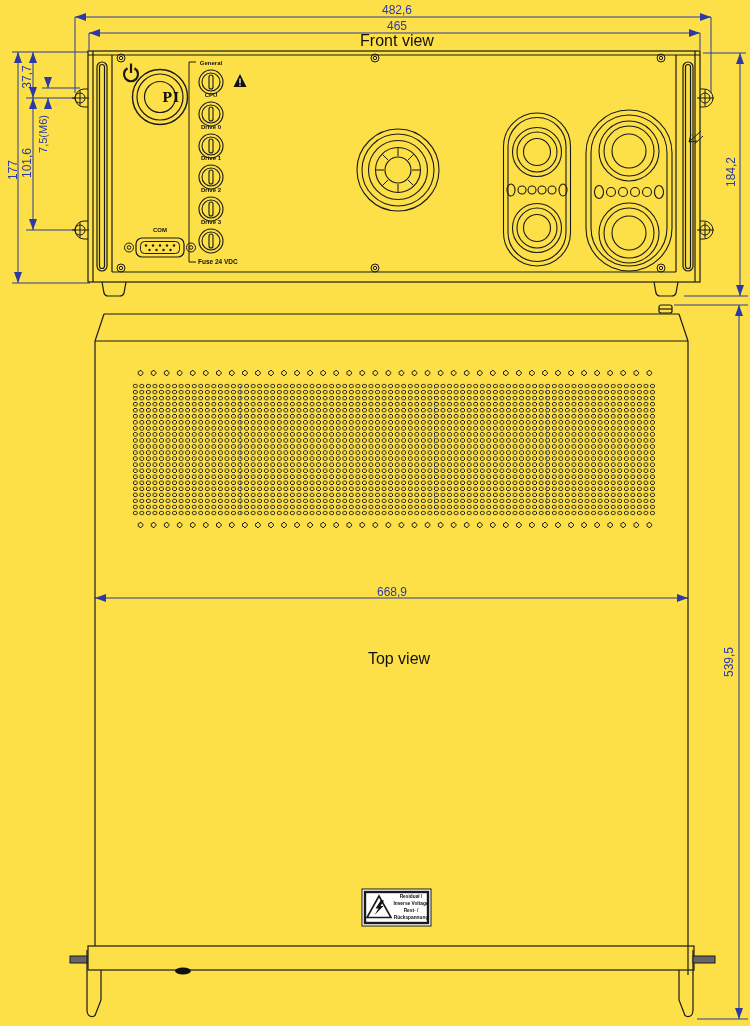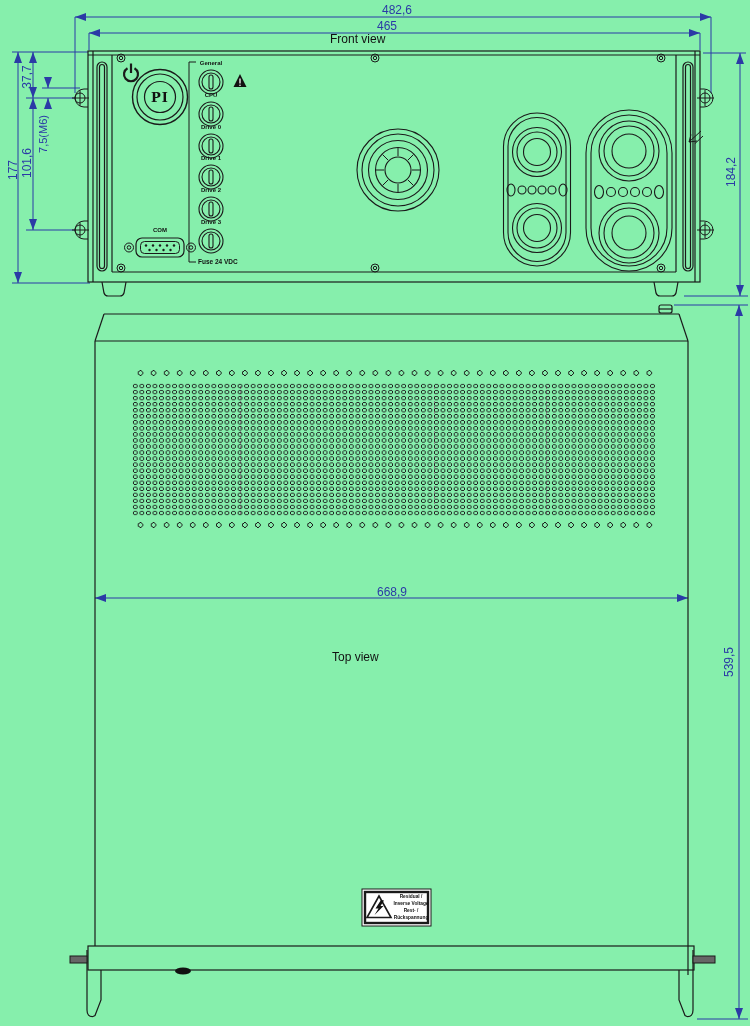--- a/index.html
+++ b/index.html
@@ -1,26 +1,26 @@
 <!DOCTYPE html>
 <html><head>
 <meta charset="utf-8">
 <style>
   html,body{margin:0;padding:0;background:#fff;}
-  #canvas{position:relative;width:750px;height:1026px;background:#86efac;overflow:hidden;
+  #canvas{position:relative;width:750px;height:1026px;background:#fde047;overflow:hidden;
           font-family:"Liberation Sans", sans-serif;}
   svg{position:absolute;left:0;top:0;}
   .txt{position:absolute;white-space:nowrap;}
   .dim{color:#2B3AA6;font-size:12px;text-align:center;}
   .dimv{transform:rotate(-90deg);transform-origin:center center;}
-  .vtitle{color:#111;font-size:12px;text-align:left;}
+  .vtitle{color:#111;font-size:16px;text-align:center;}
   .plabel{color:#111;font-size:6px;font-weight:bold;text-align:center;}
   .pfuse{color:#111;font-size:6.5px;font-weight:bold;text-align:left;}
   .pilogo{color:#111;font-family:"DejaVu Serif", serif;font-size:13px;font-weight:bold;
-          letter-spacing:1px;text-align:center;}
+          letter-spacing:1px;text-align:right;}
   .wtext{color:#111;font-size:4.8px;font-weight:bold;line-height:7px;text-align:center;}
   
   .grille-dense{position:absolute;left:132px;top:383px;width:524px;height:133px;
     background-image:radial-gradient(circle 2.4px at 3.27px 3.0px,
       rgba(0,0,0,0) 1.5px,#1a1a1a 1.6px,#1a1a1a 2.4px,rgba(0,0,0,0) 2.5px);
     background-size:6.55px 6.05px;}
   .grille-row{position:absolute;left:134px;width:522px;height:8px;
     background-image:radial-gradient(circle 2.7px at 6.5px 4px,
       rgba(0,0,0,0) 1.6px,#1a1a1a 1.7px,#1a1a1a 2.7px,rgba(0,0,0,0) 2.8px);
     background-size:13.05px 8px;}
@@ -292,21 +292,21 @@
   </svg>
 
   <div class="internal-line" style="left:240px"></div>
   <div class="internal-line" style="left:434px"></div>
   <div class="internal-line" style="left:546px"></div>
   <div class="grille-row grow-top"></div>
   <div class="grille-dense"></div>
   <div class="grille-row grow-bot"></div>
 
   <div class="txt dim" style="left:330px;top:3px;width:134px">482,6</div>
-  <div class="txt dim" style="left:320px;top:19px;width:134px">465</div>
+  <div class="txt dim" style="left:330px;top:19px;width:134px">465</div>
   <div class="txt vtitle" style="left:330px;top:32px;width:134px">Front view</div>
 
   <div class="txt dim dimv" style="left:-17px;top:163px;width:60px">177</div>
   <div class="txt dim dimv" style="left:-3px;top:70px;width:60px">37,7</div>
   <div class="txt dim dimv" style="left:-3px;top:156px;width:60px">101,6</div>
   <div class="txt dim dimv" style="left:8px;top:128px;width:70px;font-size:11px">7,5(M6)</div>
   <div class="txt dim dimv" style="left:701px;top:165px;width:60px">184,2</div>
 
   <div class="txt pilogo" style="left:140px;top:90px;width:40px">PI</div>
 

